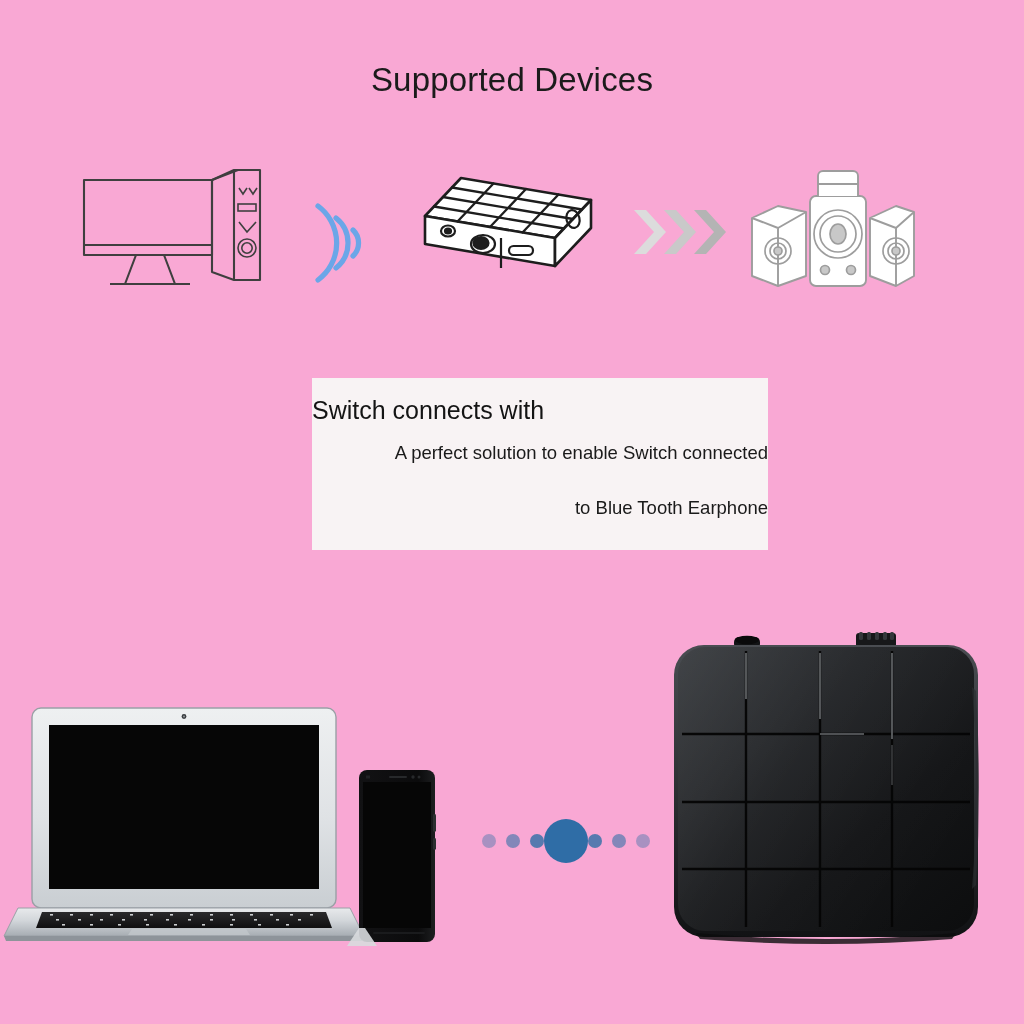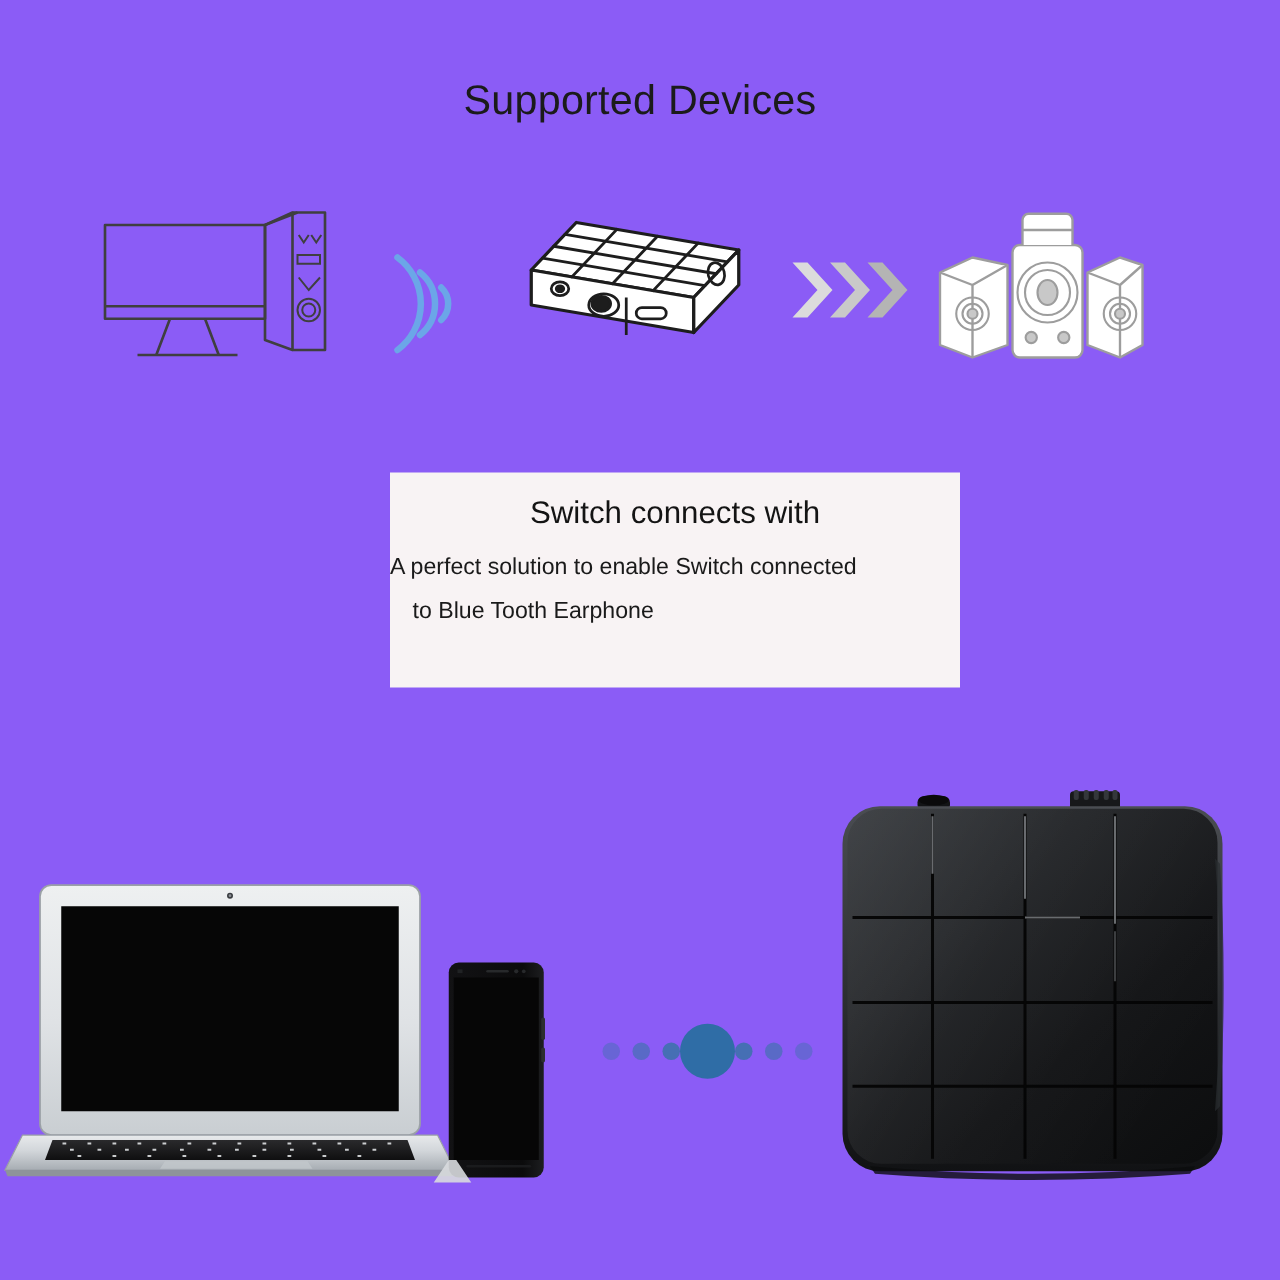--- a/index.html
+++ b/index.html
@@ -9,21 +9,21 @@
     background: #ffffff;
   }
   body {
     font-family: "Liberation Sans", sans-serif;
     -webkit-font-smoothing: antialiased;
   }
   #page {
     position: relative;
     width: 1024px;
     height: 1024px;
-    background: #8b5cf6;
+    background: #f9a8d4;
     overflow: hidden;
   }
 
   
   .page-title {
     position: absolute;
     left: 0;
     top: 60px;
     width: 1024px;
     text-align: center;
@@ -61,36 +61,36 @@
   
   .caption-panel {
     position: absolute;
     left: 312px;
     top: 378px;
     width: 456px;
     height: 172px;
     background: #f8f3f4;
   }
   .caption-h1, .caption-h2 {
-    text-align: center;
+    text-align: left;
     font-size: 25px;
     color: #141414;
     line-height: 1.0;
     font-weight: 400;
   }
   .caption-h1 { margin-top: 20px; }
   .caption-h2 { margin-top: 14px; }
   .caption-p1, .caption-p2 {
     font-size: 18.5px;
     color: #1a1a1a;
     line-height: 1.0;
     font-weight: 400;
   }
-  .caption-p1 { margin-top: 21px; text-align: left; }
-  .caption-p2 { margin-top: 16px; padding-left: 18px; text-align: left; }
+  .caption-p1 { margin-top: 21px; text-align: right; }
+  .caption-p2 { margin-top: 36px; padding-left: 18px; text-align: right; }
 
   
   .laptop-wrap {
     position: absolute;
     left: 14px;
     top: 700px;
     width: 350px;
     height: 248px;
   }
   .phone-wrap {

